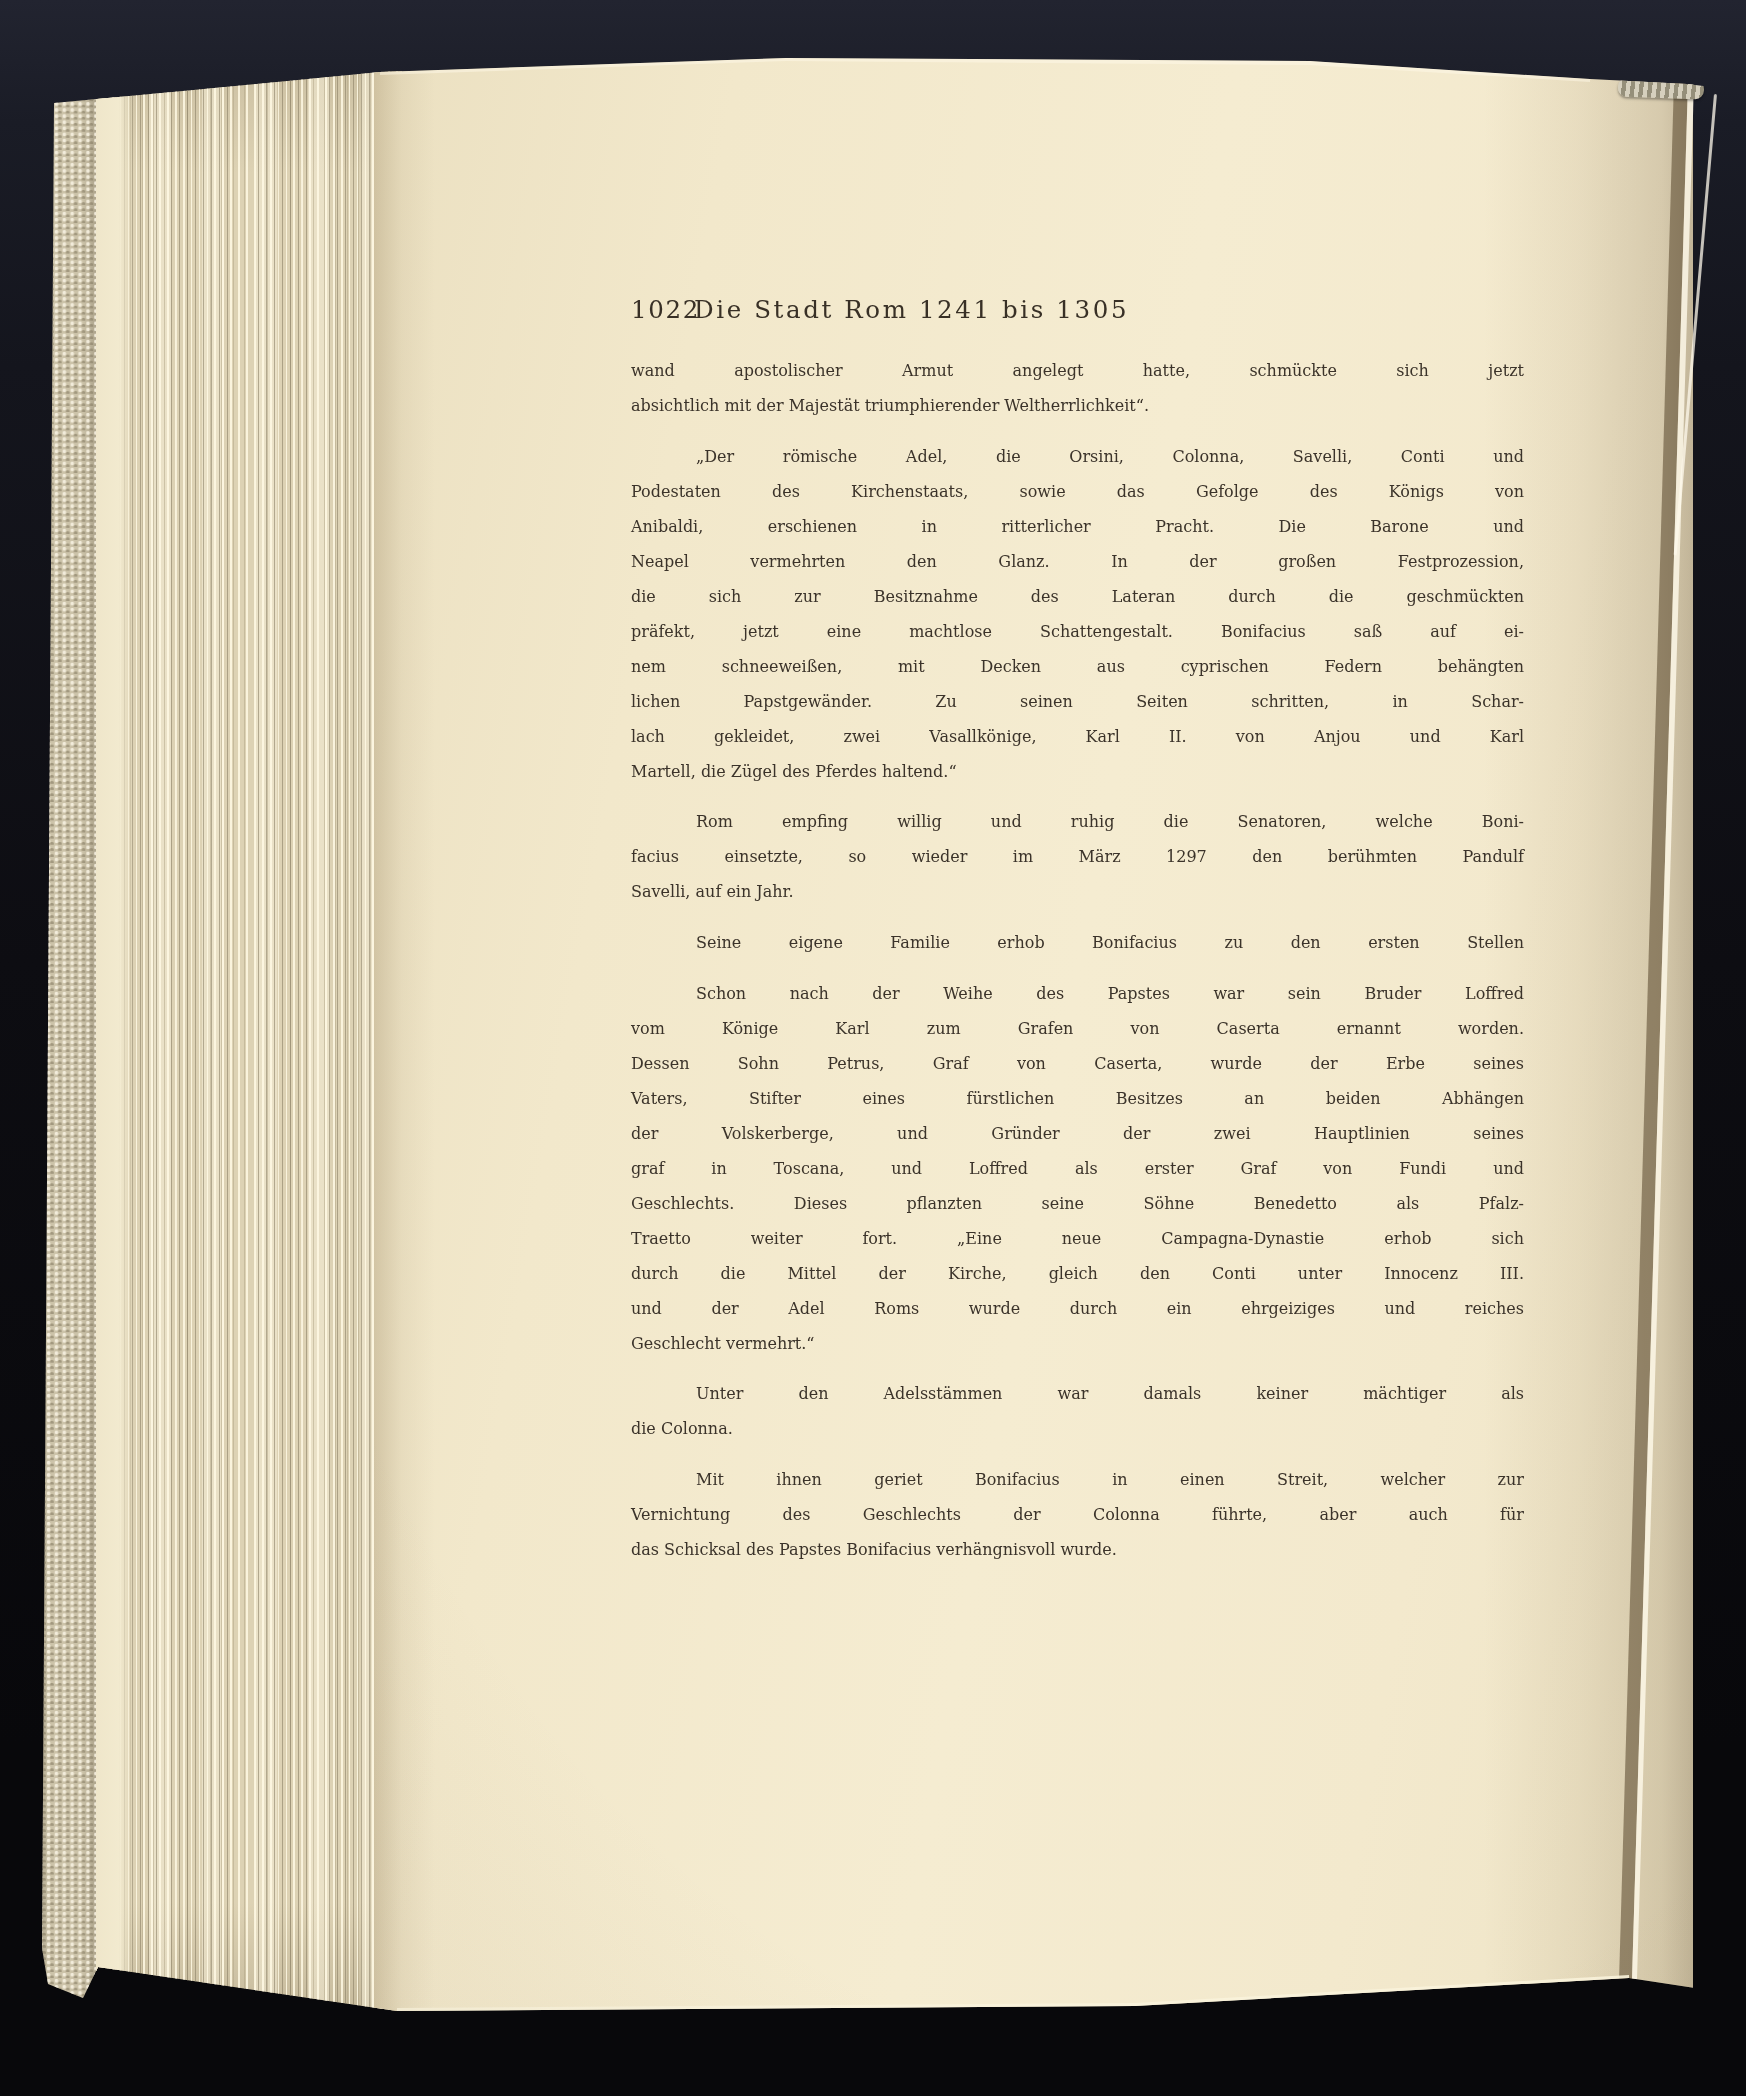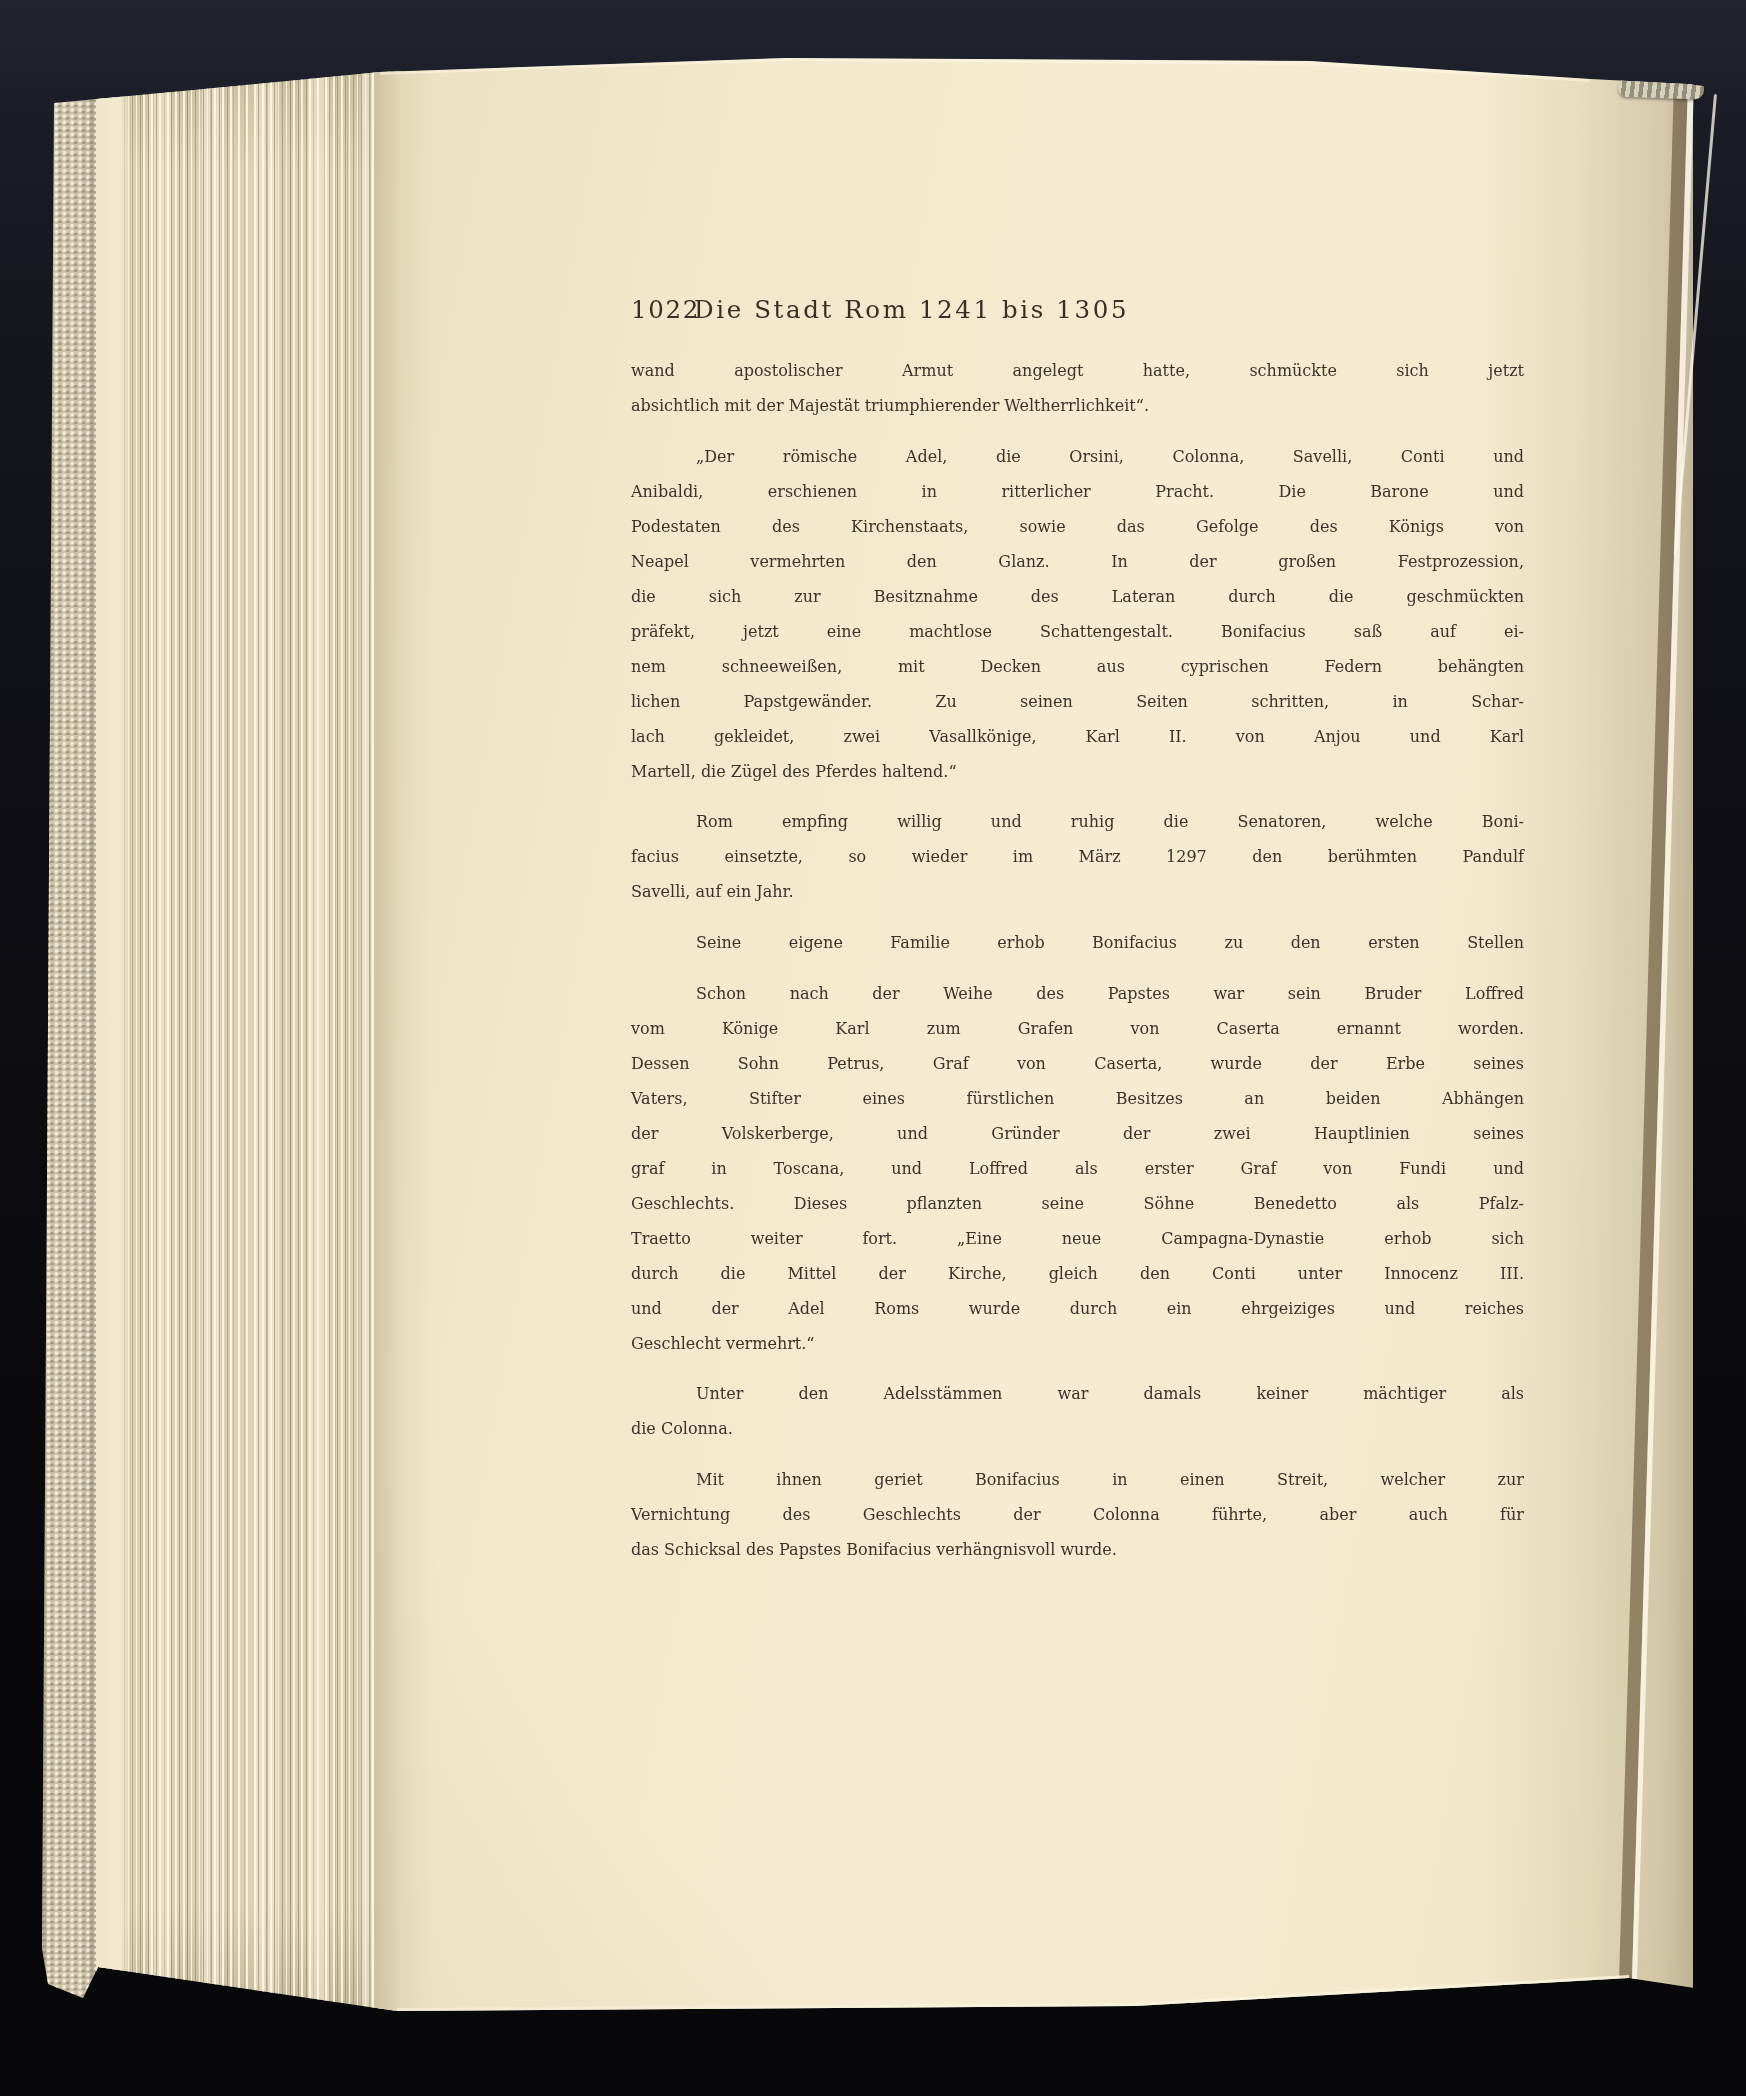--- a/index.html
+++ b/index.html
@@ -128,22 +128,22 @@
       <span class="running-head">Die Stadt Rom 1241 bis 1305</span>
     </div>
 
     <div class="text-block print">
         <div class="para">
           <div class="line">wand apostolischer Armut angelegt hatte, schmückte sich jetzt</div>
           <div class="line last">absichtlich mit der Majestät triumphierender Weltherrlichkeit“.</div>
         </div>
         <div class="para">
           <div class="line indent">„Der römische Adel, die Orsini, Colonna, Savelli, Conti und</div>
+          <div class="line">Podestaten des Kirchenstaats, sowie das Gefolge des Königs von</div>
           <div class="line">Anibaldi, erschienen in ritterlicher Pracht. Die Barone und</div>
-          <div class="line">Podestaten des Kirchenstaats, sowie das Gefolge des Königs von</div>
           <div class="line">Neapel vermehrten den Glanz. In der großen Festprozession,</div>
           <div class="line">die sich zur Besitznahme des Lateran durch die geschmückten</div>
           <div class="line">präfekt, jetzt eine machtlose Schattengestalt. Bonifacius saß auf ei-</div>
           <div class="line">nem schneeweißen, mit Decken aus cyprischen Federn behängten</div>
           <div class="line">lichen Papstgewänder. Zu seinen Seiten schritten, in Schar-</div>
           <div class="line">lach gekleidet, zwei Vasallkönige, Karl II. von Anjou und Karl</div>
           <div class="line last">Martell, die Zügel des Pferdes haltend.“</div>
         </div>
         <div class="para">
           <div class="line indent">Rom empfing willig und ruhig die Senatoren, welche Boni-</div>

